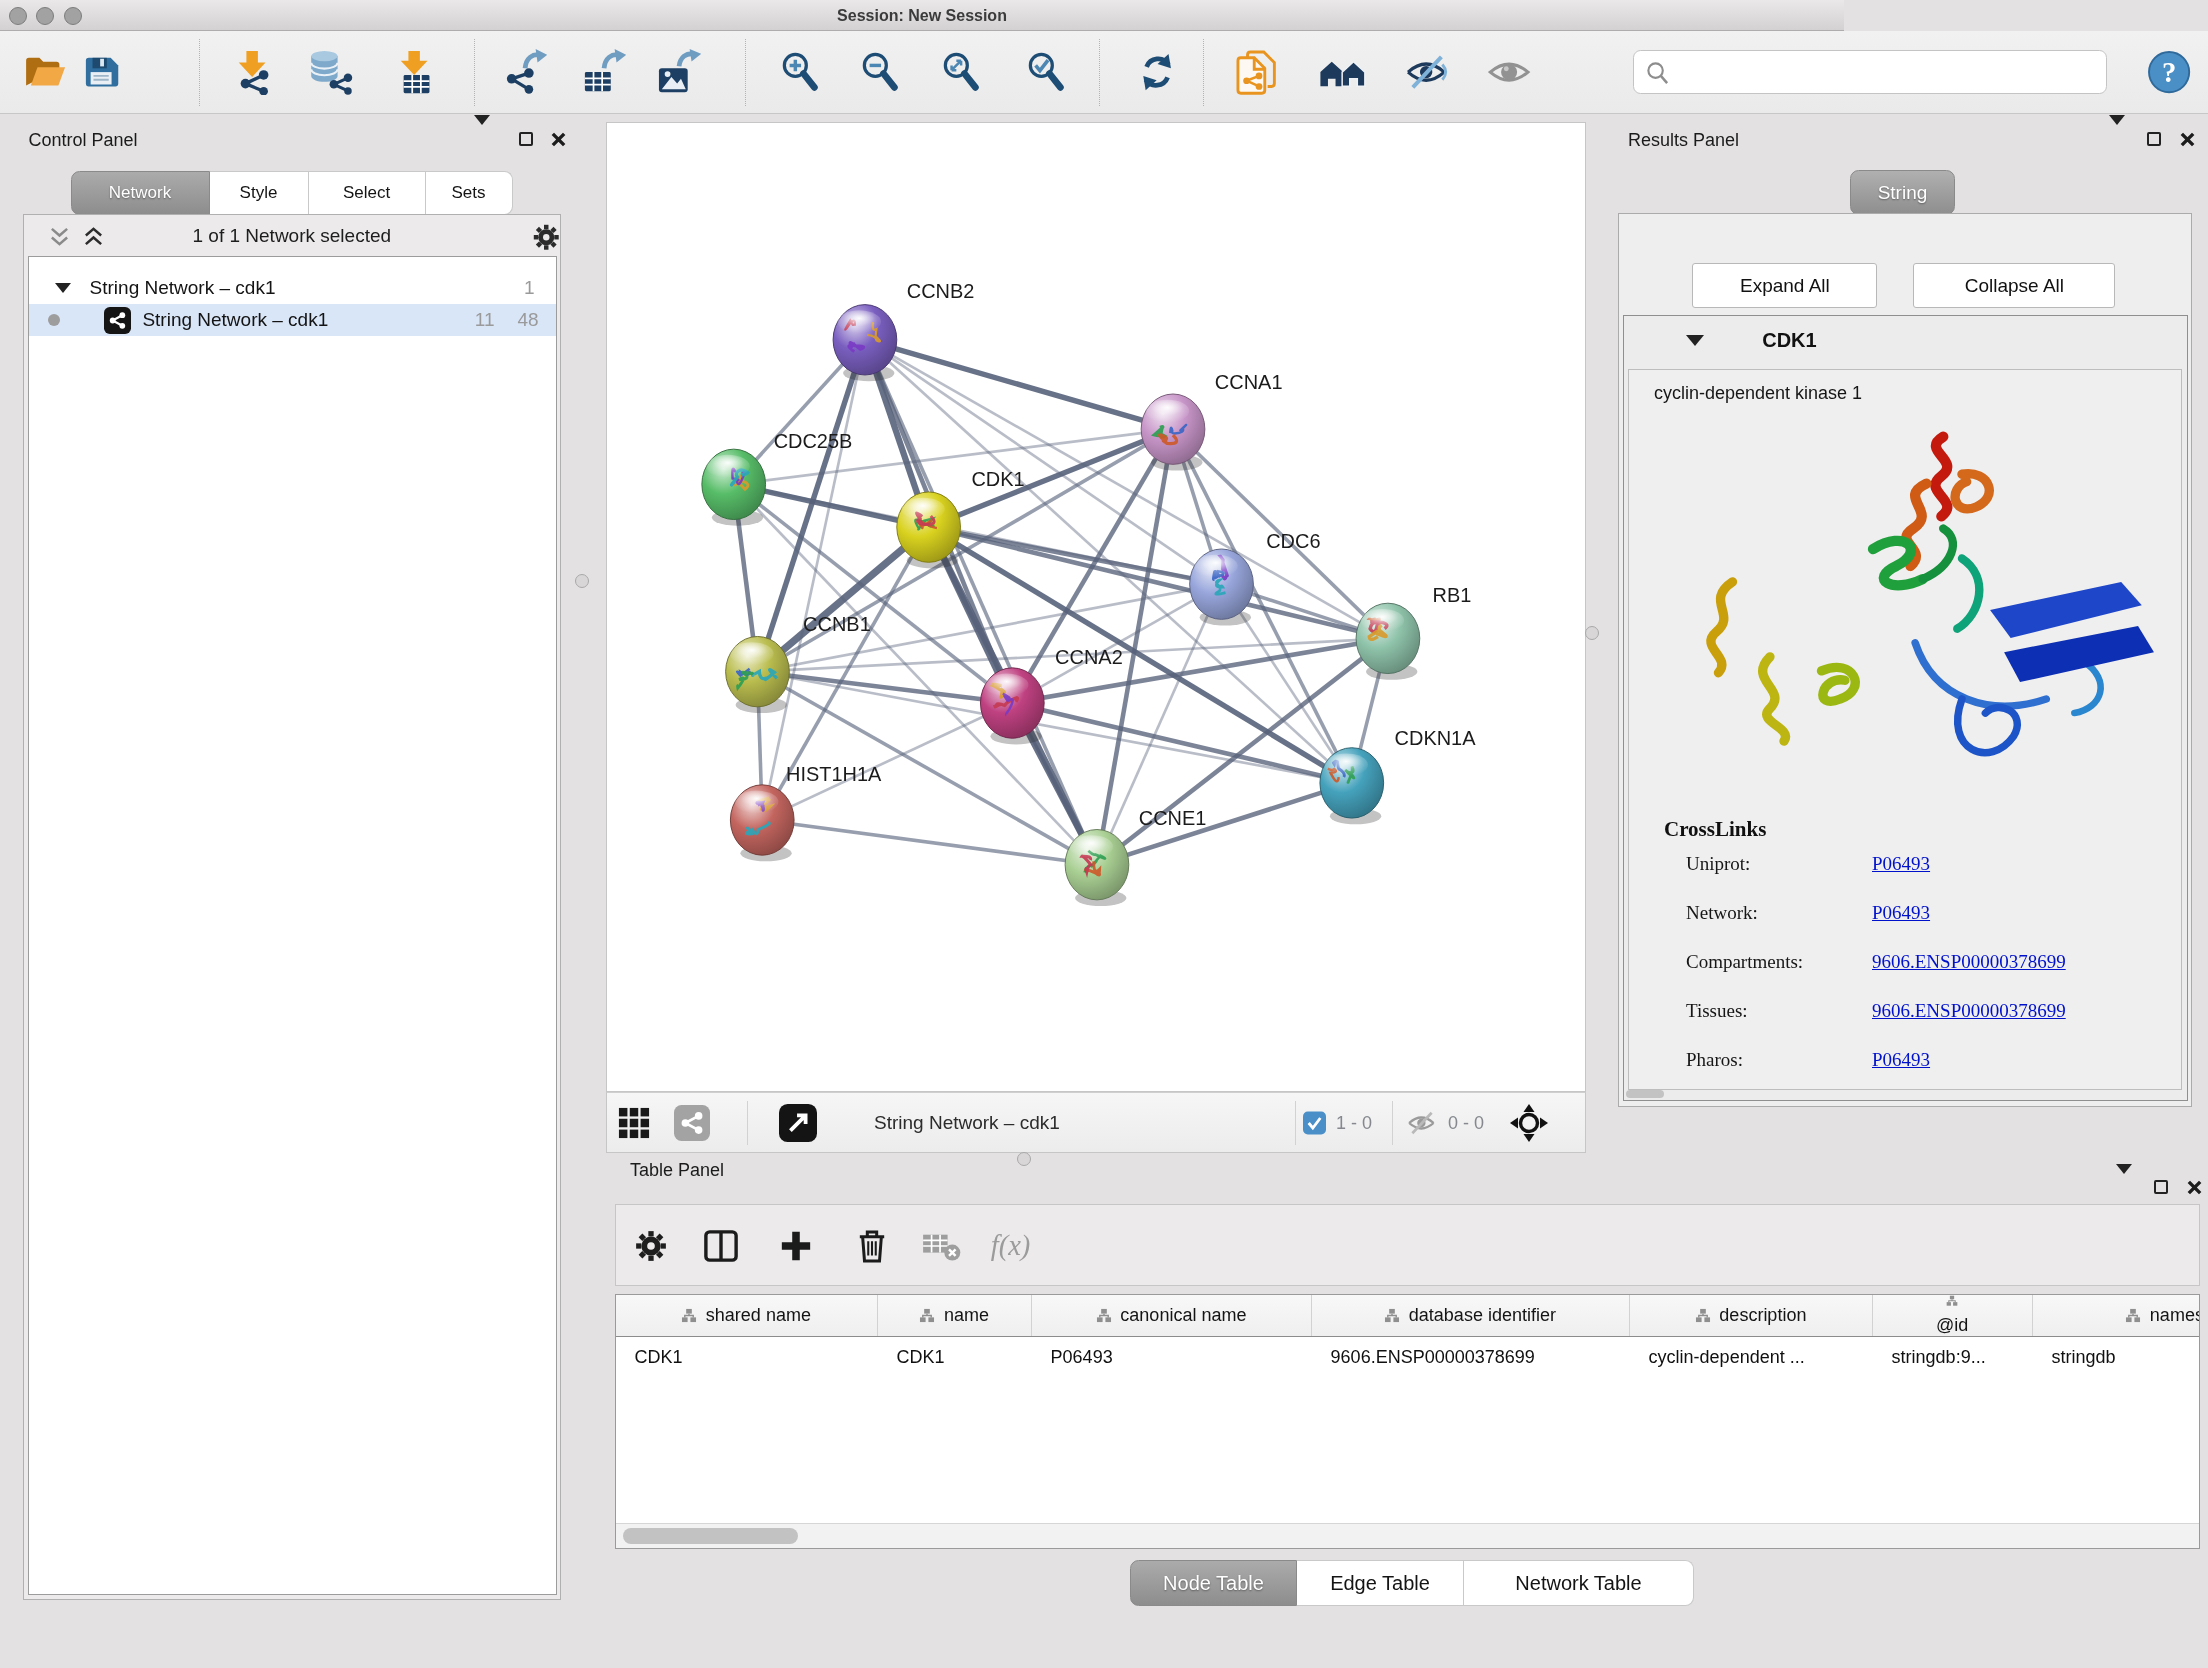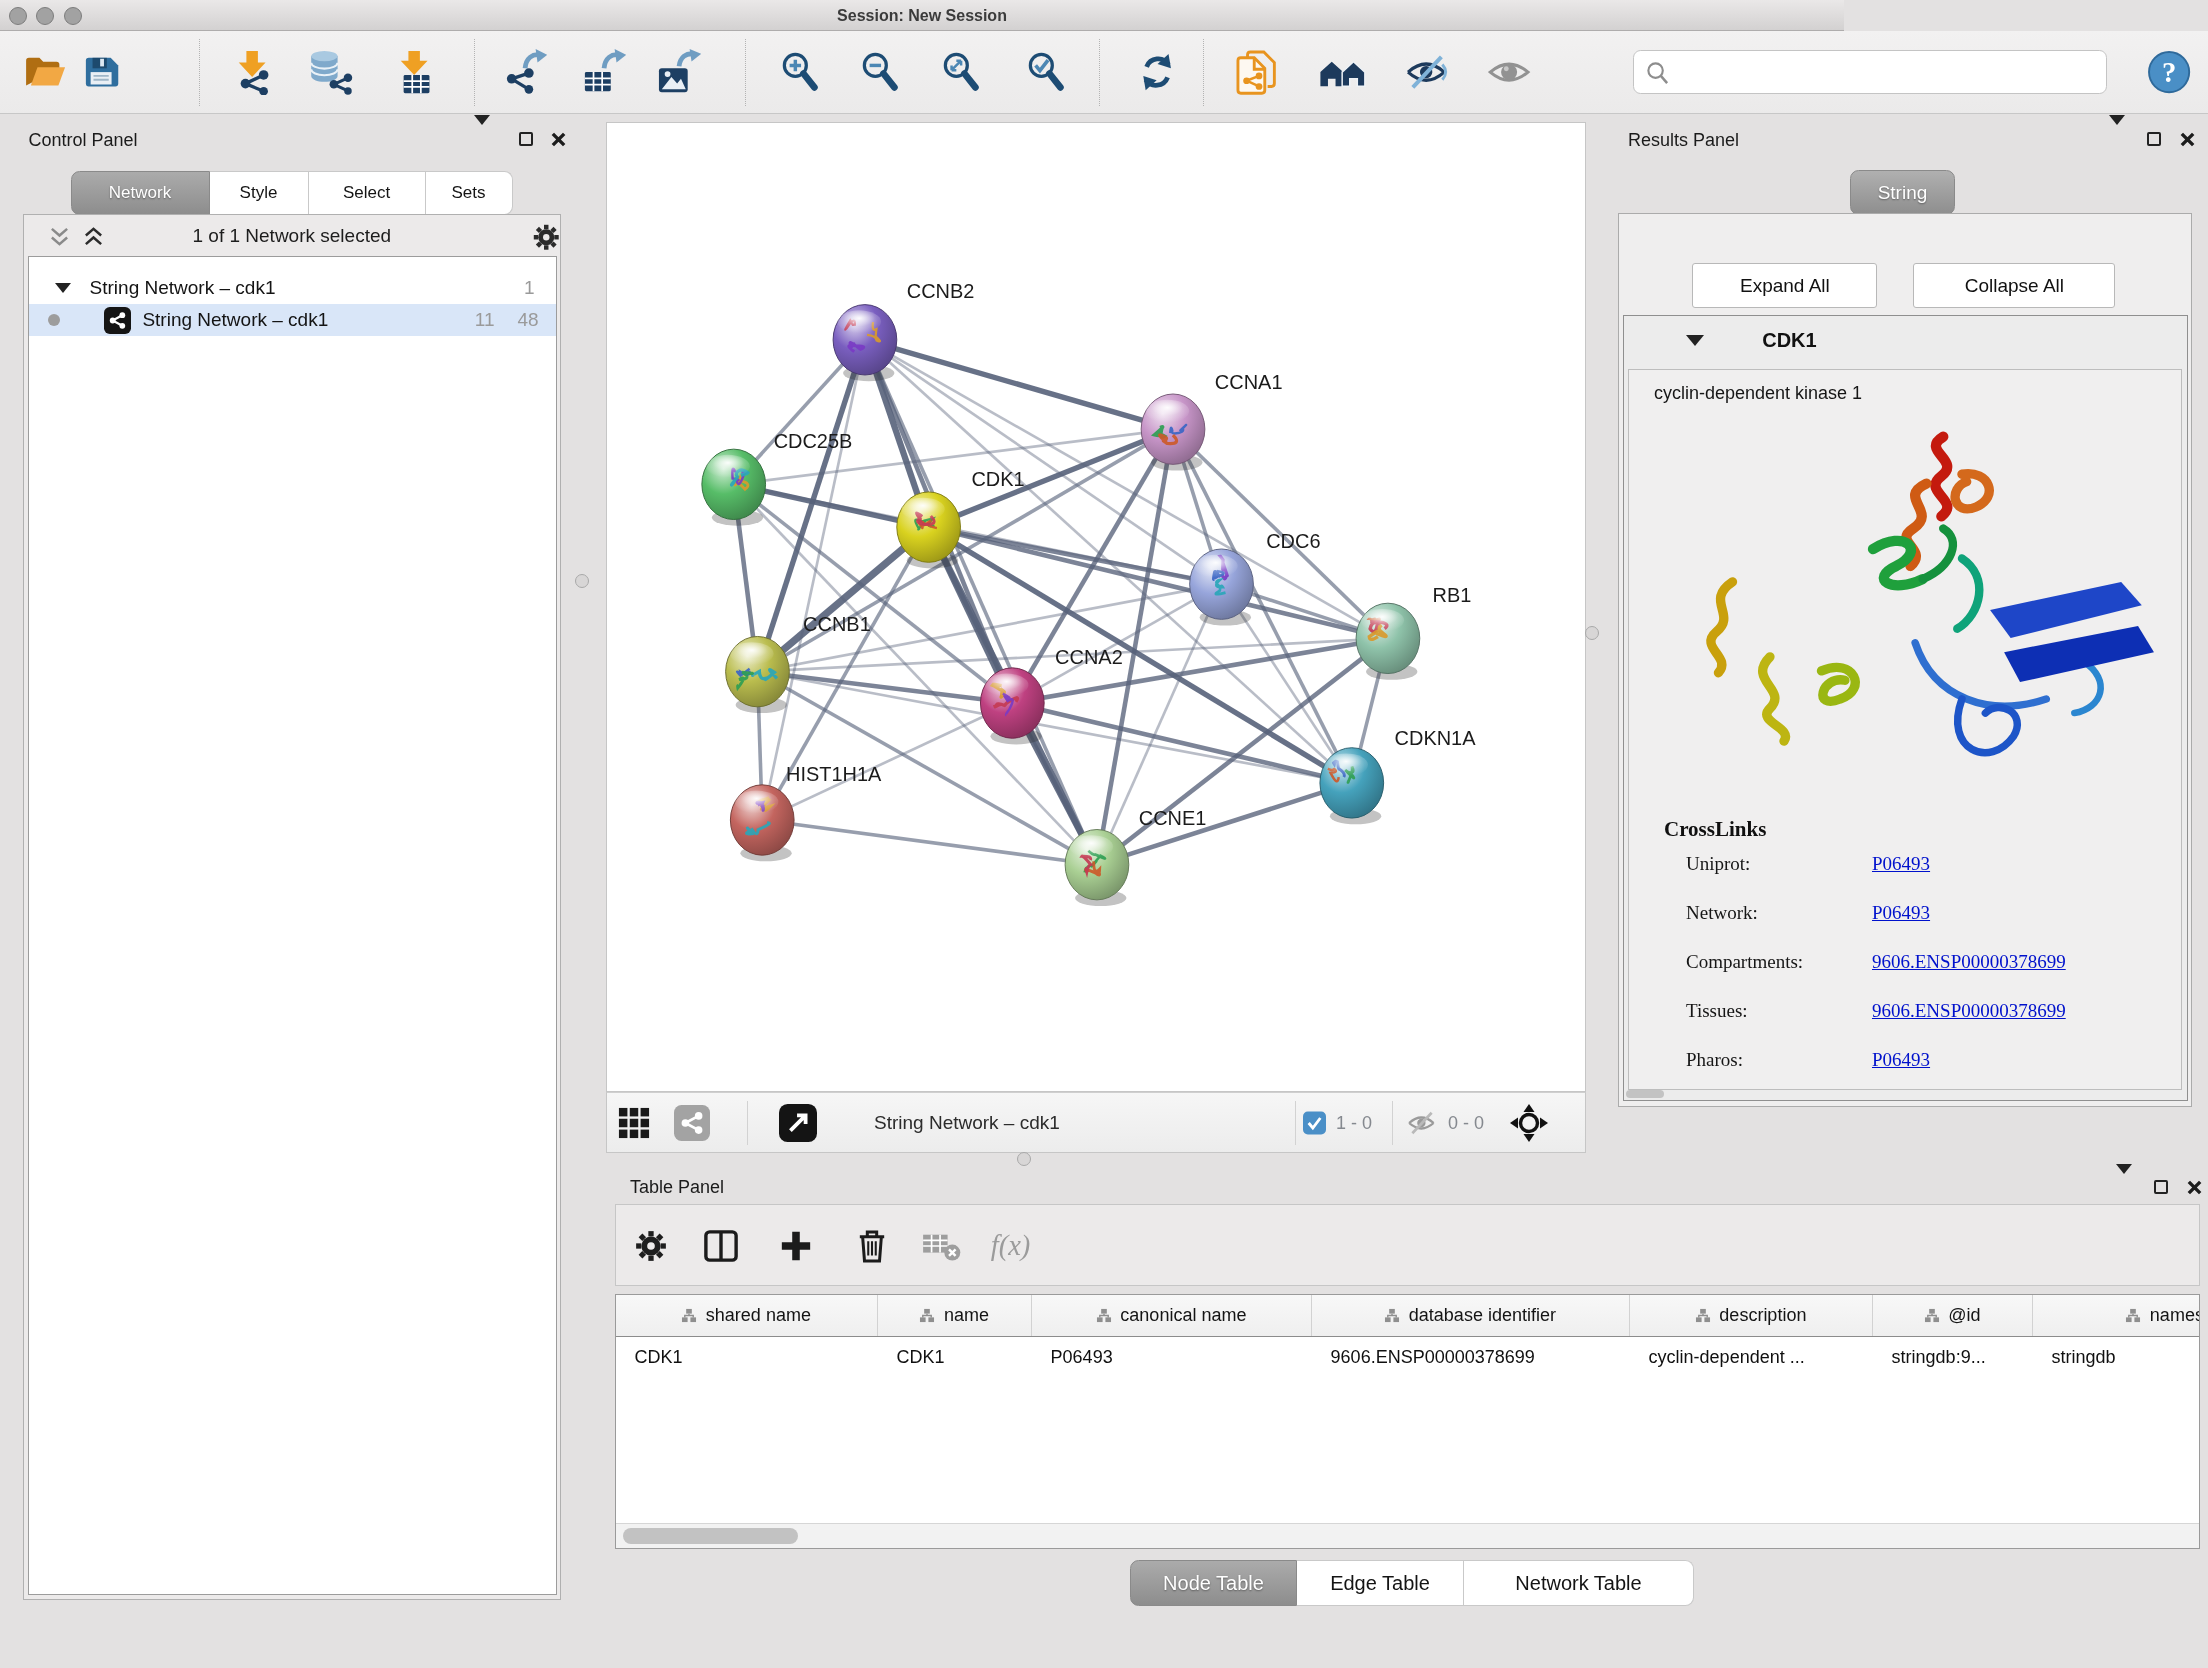--- a/index.html
+++ b/index.html
@@ -73,21 +73,21 @@
   .serif{font-family:"Liberation Serif",serif}
   #rp-xl-title{position:absolute;left:35px;top:447px;font-size:21px;font-weight:bold;color:#101010}
   #rp-xl{position:absolute;left:57px;top:483px}
   .xl-row{display:flex;height:49px;align-items:flex-start;font-size:19px}
   .xl-row .lbl{width:186px;color:#161616}
   .xl-row a{color:#0011cc;text-decoration:underline}
   #rp-scroll-thumb{position:absolute;left:1.9px;bottom:1.9px;width:38px;height:8.6px;border-radius:4.8px;background:#c3c3c3}
 
   
   #table-panel{position:absolute;left:606px;top:1153px;width:1597px;height:455px}
-  #tp-title{position:absolute;left:24px;top:24px}
+  #tp-title{position:absolute;left:24px;top:7px}
   #tp-toolbar{position:absolute;left:8.6px;top:51px;width:1585px;height:82px;background:#eceaea;border:1px solid #c6c6c6}
   .tp-ic{position:absolute;top:41px;transform:translate(-50%,-50%);background:none;border:none;cursor:pointer;line-height:0;padding:0}
   #tp-fx{font-family:"Liberation Serif",serif;font-style:italic;font-size:28.5px;color:#9b9b9b;line-height:normal}
   #tp-table{position:absolute;left:8.6px;top:141px;width:1585px;height:255px;background:#fff;border:1px solid #9a9a9a;overflow:hidden}
   #tp-head{display:flex;height:42px;background:linear-gradient(#f8f8f8,#efefef);border-bottom:1.4px solid #8c8c8c}
   .th{display:flex;align-items:center;justify-content:center;gap:8.6px;font-size:18px;color:#141414;border-right:1px solid #d2d2d2;flex:none;height:100%}
   #tp-row{display:flex;height:40px;align-items:center}
   .td{flex:none;padding-left:19px;font-size:18px;color:#101010;white-space:nowrap;overflow:hidden}
   #tp-hscroll{position:absolute;left:0;bottom:0;width:1583px;height:25px;background:#f2f2f2;border-top:1px solid #d6d6d6}
   #tp-hthumb{position:absolute;left:7.6px;top:3.8px;width:175px;height:16px;border-radius:8.6px;background:#c2c2c2}
@@ -833,21 +833,21 @@
           </div>
           <div class="th" style="width: 243px;">
             <svg width="16" height="15" viewBox="0 0 17 16">
               <rect x="5.5" y="1" width="6" height="5" fill="#8f8f8f"></rect>
               <rect x="1" y="10" width="6" height="5" fill="#8f8f8f"></rect>
               <rect x="10" y="10" width="6" height="5" fill="#8f8f8f"></rect>
               <path d="M8.5 6 v2 M4 10 v-2 h9 v2" stroke="#8f8f8f" stroke-width="1.5" fill="none"></path>
             </svg>
             <span>description</span>
           </div>
-          <div class="th" style="width: 160px;">
+          <div class="th" style="width: 160px; flex-direction: column;">
             <svg width="16" height="15" viewBox="0 0 17 16">
               <rect x="5.5" y="1" width="6" height="5" fill="#8f8f8f"></rect>
               <rect x="1" y="10" width="6" height="5" fill="#8f8f8f"></rect>
               <rect x="10" y="10" width="6" height="5" fill="#8f8f8f"></rect>
               <path d="M8.5 6 v2 M4 10 v-2 h9 v2" stroke="#8f8f8f" stroke-width="1.5" fill="none"></path>
             </svg>
             <span>@id</span>
           </div>
           <div class="th" style="width: 304px;">
             <svg width="16" height="15" viewBox="0 0 17 16">

